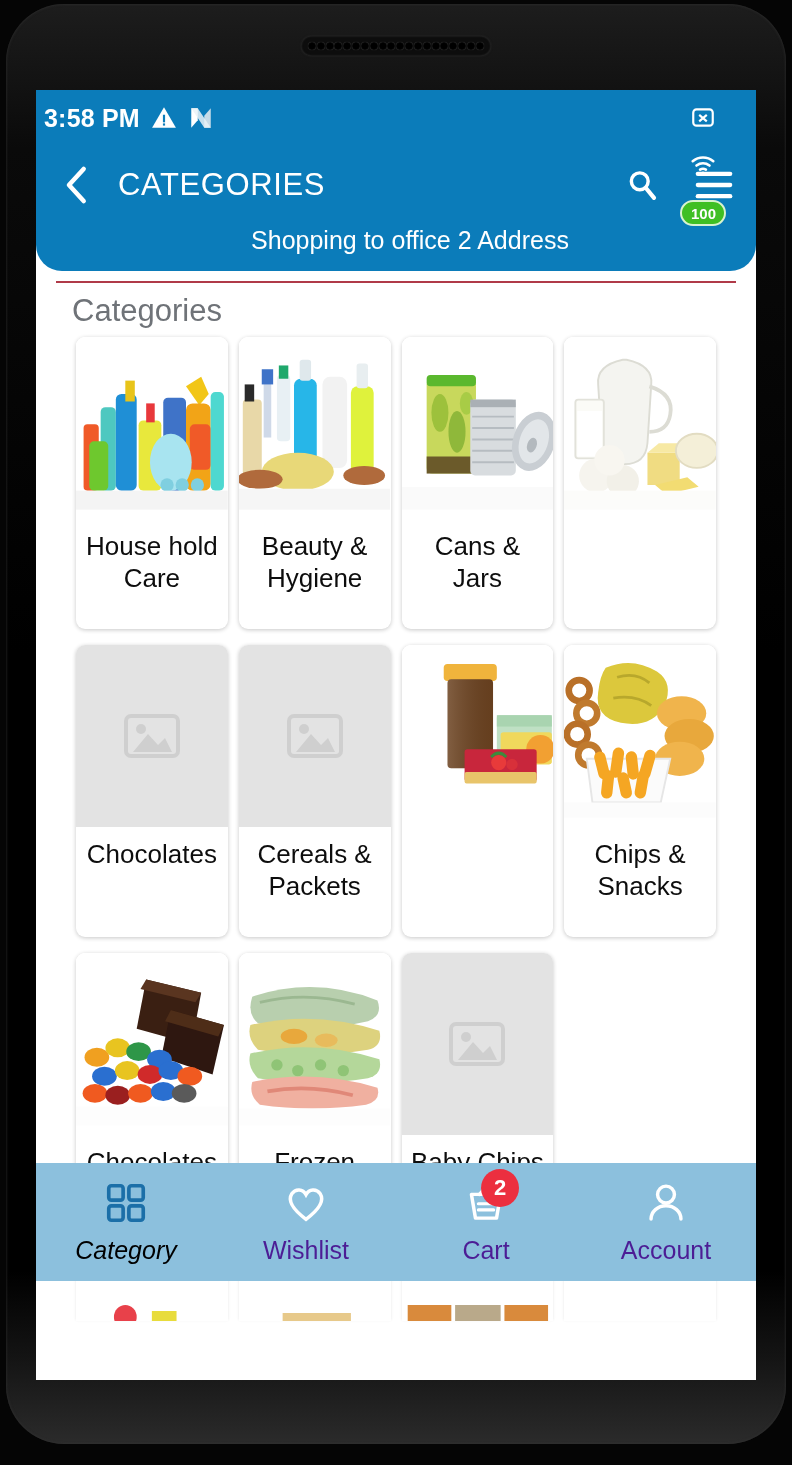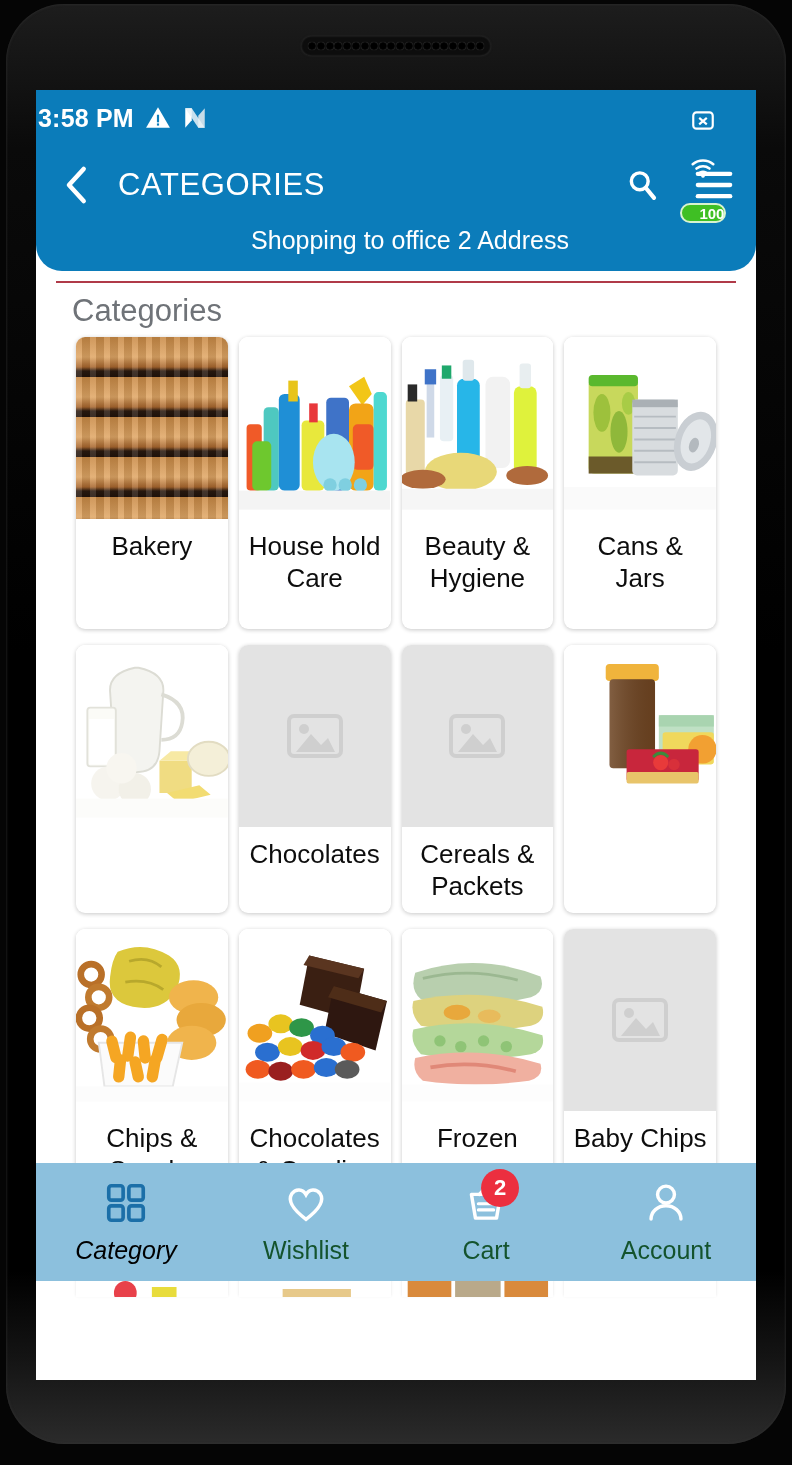--- a/index.html
+++ b/index.html
@@ -48,32 +48,32 @@
     width: 720px; height: 1290px;
     background: #ffffff;
     overflow: hidden;
   }
 
   
   .status-bar {
     height: 56px;
     background: #0b7cba;
     display: flex; align-items: center;
-    padding: 0 14px 0 2px;
+    padding: 0 14px 0 8px;
     color: #fff;
   }
   .sb-left { display: flex; align-items: center; gap: 11px; }
   .sb-time { font-size: 25px; font-weight: bold; letter-spacing: .2px; }
   .sb-right { margin-left: auto; display: flex; align-items: center; gap: 22px; flex-direction: column; }
   .sb-speed { font-size: 21px; font-weight: bold; }
   .icn { display: block; }
   .battery-pill {
-    width: 46px; height: 20px; border-radius: 13px;
+    width: 46px; height: 26px; border-radius: 13px;
     background: #3fbf24; border: 2px solid #d8f3cf;
-    display: flex; align-items: center; justify-content: flex-end;
+    display: flex; align-items: center; justify-content: center;
   }
   .battery-pill span { font-size: 15px; font-weight: bold; color: #fff; }
 
   
   .app-bar {
     background: #0b7cba;
     border-bottom-left-radius: 26px;
     border-bottom-right-radius: 26px;
     padding: 6px 0 14px 0;
   }
@@ -170,21 +170,21 @@
     position: absolute; left: 0; bottom: 0;
     width: 720px; height: 118px;
     background: #8cc0dd;
     display: flex; align-items: center;
   }
   .nav-item {
     flex: 1; display: flex; flex-direction: column;
     align-items: center; justify-content: center;
     gap: 9px; cursor: pointer; position: relative;
   }
-  .nav-label { font-size: 25px; color: #14532d; }
+  .nav-label { font-size: 25px; color: #4c1d95; }
   .nav-item.active .nav-label { color: #000000; font-style: italic; }
   .nav-icon-wrap { position: relative; width: 54px; height: 48px; display:flex; align-items:center; justify-content:center; }
   .cart-badge {
     position: absolute; top: -10px; right: -6px;
     min-width: 38px; height: 38px; border-radius: 19px;
     background: #ec2f3f; color: #fff;
     font-size: 22px; font-weight: bold;
     display: flex; align-items: center; justify-content: center;
   }
 </style>
@@ -275,26 +275,20 @@
       <div class="subtitle">Shopping to office 2 Address</div>
     </div>
 
     <div class="content">
       <div class="divider-line"></div>
       <div class="section-title">Categories</div>
 
       <div class="grid" id="cat-grid">
           <div class="cat-card row-h-tall">
             <div class="cat-thumb">
-              <div class="art art-bakery"></div>
-            </div>
-            <div class="cat-label">Bakery</div>
-          </div>
-          <div class="cat-card row-h-tall">
-            <div class="cat-thumb">
               <svg class="art" viewBox="0 0 160 182" preserveAspectRatio="none">
                 <rect width="160" height="182" fill="#fff"></rect>
                 <rect x="8" y="92" width="16" height="70" rx="4" fill="#f05a28"></rect>
                 <rect x="26" y="74" width="16" height="88" rx="5" fill="#4ec8c0"></rect>
                 <rect x="14" y="110" width="20" height="52" rx="5" fill="#6ec82e"></rect>
                 <rect x="42" y="60" width="22" height="102" rx="6" fill="#1f8fd6"></rect>
                 <rect x="52" y="46" width="10" height="22" fill="#e8c41a"></rect>
                 <rect x="66" y="88" width="24" height="74" rx="5" fill="#e8e83c"></rect>
                 <rect x="74" y="70" width="9" height="20" fill="#e8383c"></rect>
                 <rect x="92" y="64" width="24" height="98" rx="5" fill="#3f73c8"></rect>

